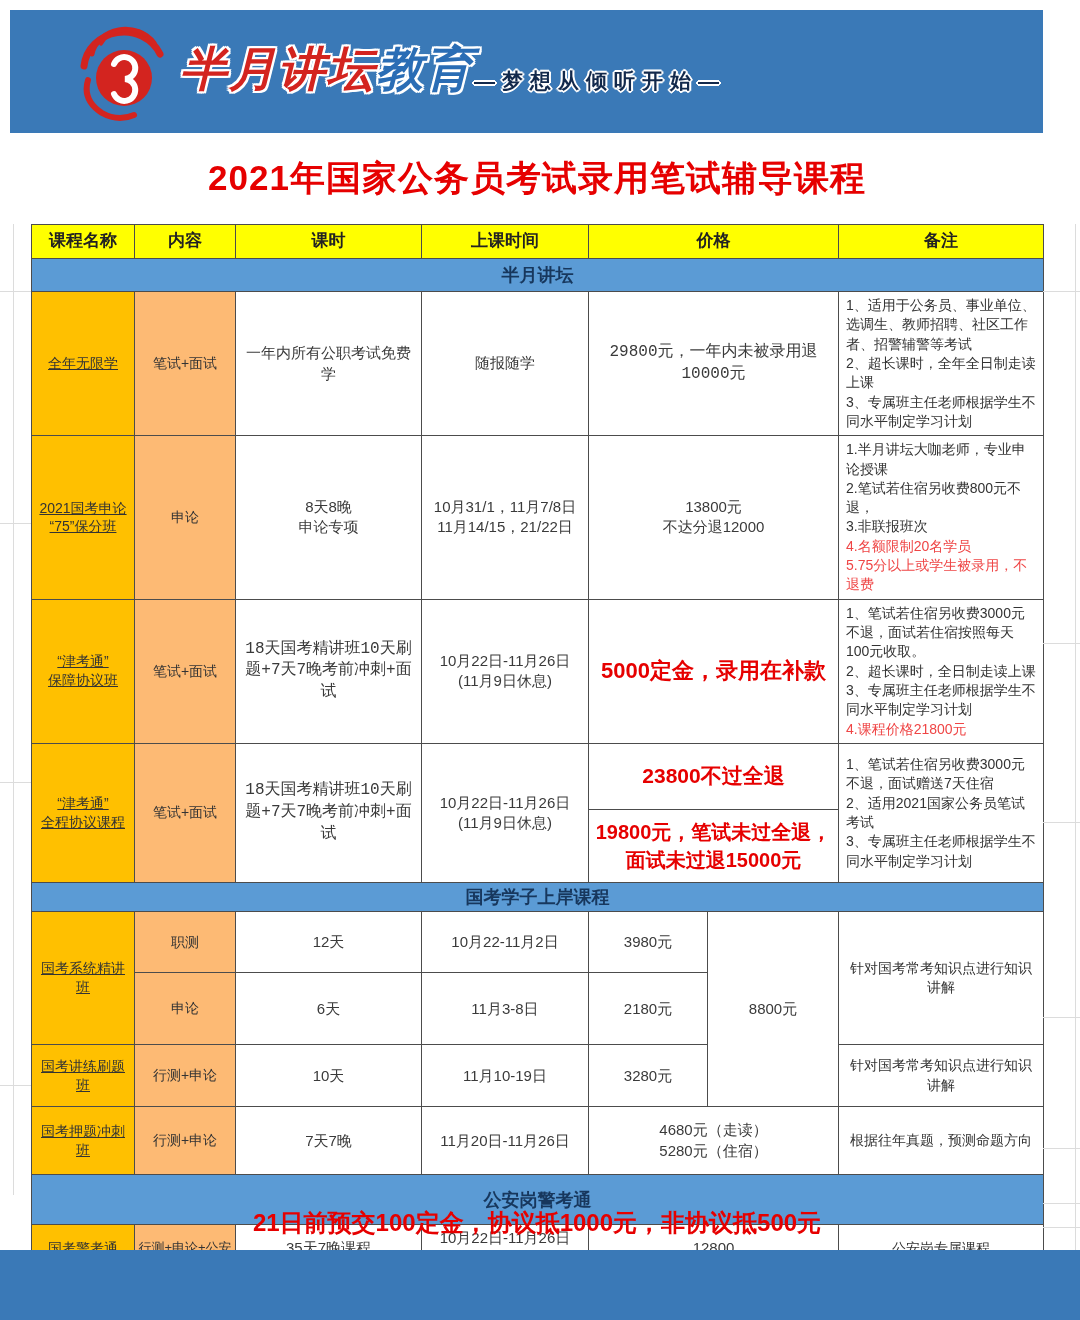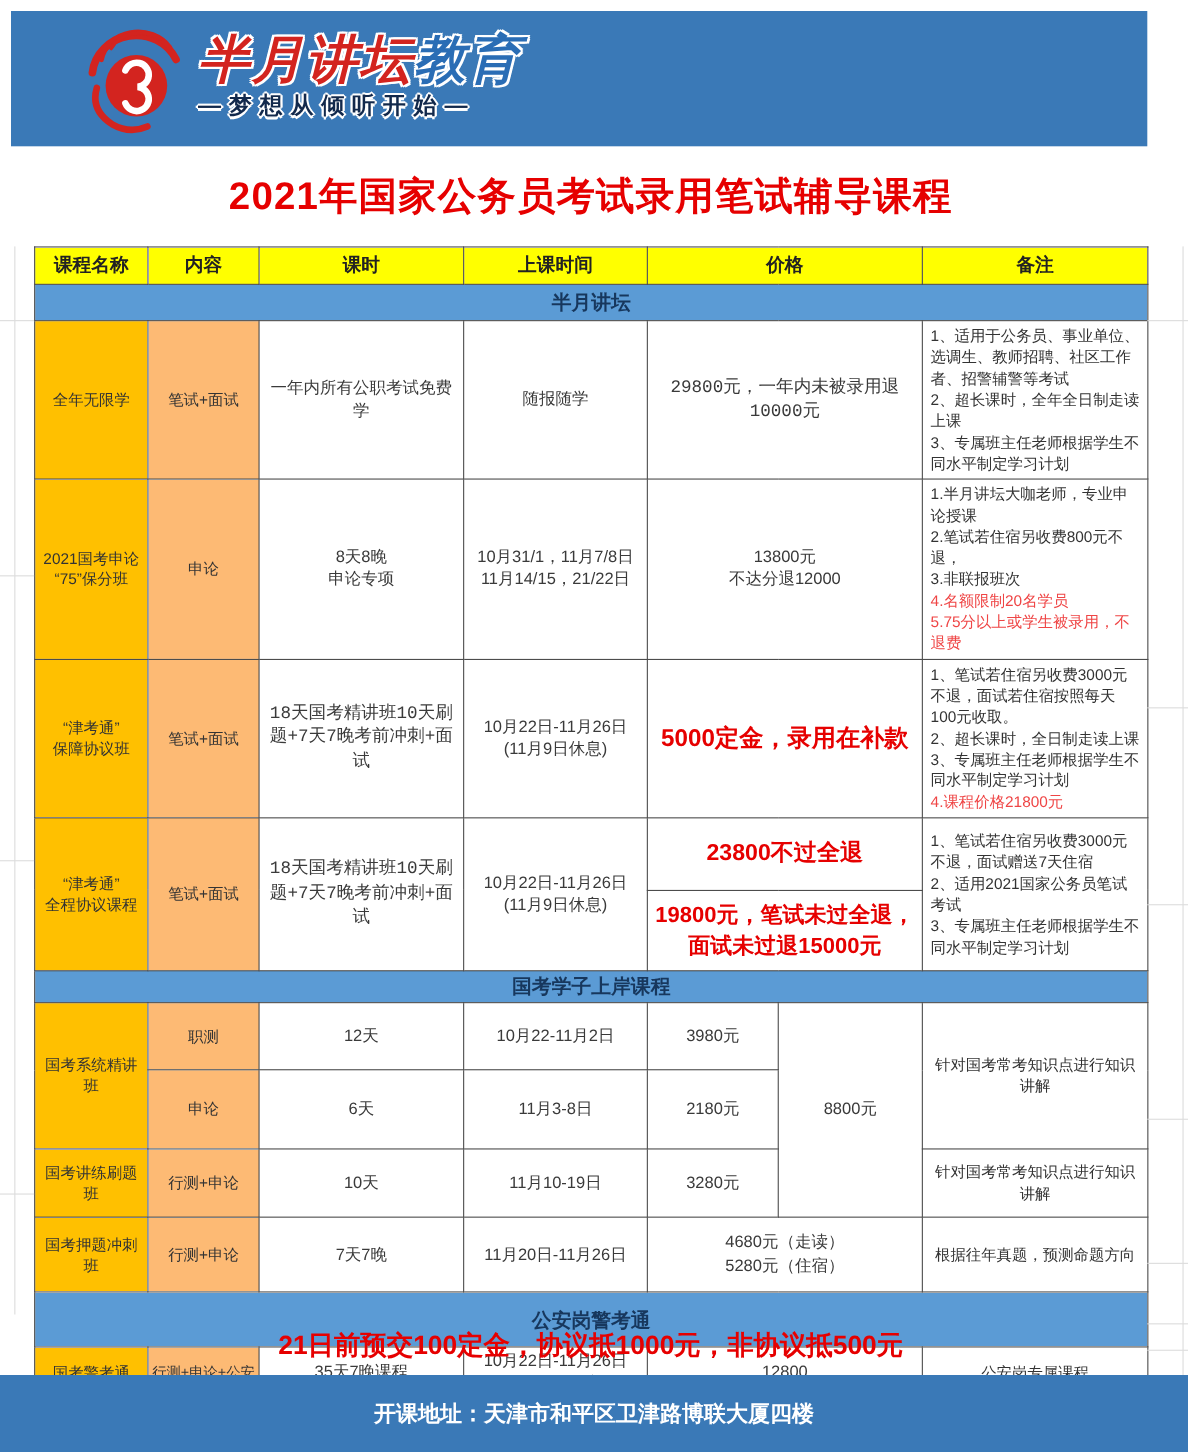--- a/index.html
+++ b/index.html
@@ -4,21 +4,21 @@
 <style>
   html,body{margin:0;padding:0;}
   body{
     width:1080px;height:1320px;position:relative;background:#ffffff;
     font-family:"Liberation Sans","DejaVu Sans",sans-serif;color:#3a3a3a;
     overflow:hidden;
   }
   
   .band-top{position:absolute;left:10px;top:10px;width:1033px;height:123px;background:#3a79b7;}
   .logo-wrap{position:absolute;left:62px;top:6px;display:flex;align-items:center;gap:8px;}
-  .logo-text{display:flex;flex-direction:column;align-items:flex-start;}
+  .logo-text{display:flex;flex-direction:row;align-items:flex-end;}
   .brand-line{
     font-size:47px;font-weight:bold;font-style:italic;letter-spacing:2px;white-space:nowrap;line-height:1.1;
     text-shadow:-2px 0 #fff,2px 0 #fff,0 -2px #fff,0 2px #fff,-2px -2px #fff,2px -2px #fff,-2px 2px #fff,2px 2px #fff;
   }
   .brand-red{color:#d3241f;}
   .brand-blue{color:#2a6db5;}
   .tagline{
     margin-top:3px;font-size:21px;font-weight:bold;letter-spacing:7px;color:#12294c;white-space:nowrap;
     text-shadow:-2px 0 #fff,2px 0 #fff,0 -2px #fff,0 2px #fff,-1px -1px #fff,1px -1px #fff,-1px 1px #fff,1px 1px #fff;
   }
@@ -29,21 +29,21 @@
     font-size:35px;font-weight:bold;color:#e60000;letter-spacing:1px;
   }
   
   table.course{position:absolute;left:31px;top:224px;border-collapse:collapse;table-layout:fixed;width:1012px;}
   td,th{
     border:1px solid #4c4c4c;text-align:center;vertical-align:middle;
     font-size:15px;padding:2px 5px;box-sizing:border-box;overflow:hidden;line-height:1.35;
   }
   th{background:#ffff00;font-size:17px;font-weight:bold;color:#222;}
   tr.sec td{background:#5b9bd5;color:#17375d;font-weight:bold;font-size:18px;}
-  td.name{background:#ffc000;font-size:14px;color:#333;}
+  td.name{background:#ffc000;font-size:14px;color:#333;text-decoration:underline;}
   td.cont{background:#fdba74;font-size:14px;color:#333;}
   td.cont.tight{font-size:13px;white-space:nowrap;padding:2px 0;}
   td.notes{text-align:left;font-size:14px;line-height:1.38;padding:4px 7px;color:#333;}
   .red{color:#ef4545;}
   .price-big{color:#e60000;font-weight:bold;font-size:22px;}
   .price-mid{color:#e60000;font-weight:bold;font-size:20px;line-height:1.4;}
   .f15{font-size:16px;font-family:Liberation Mono, monospace;}
   
   .promo{
     position:absolute;left:31px;top:1199px;width:1012px;height:48px;
@@ -250,21 +250,20 @@
     </td>
     <td colspan="2">12800</td>
     <td class="notes" style="text-align:center">公安岗专属课程</td>
   </tr>
 </tbody>
   </table>
 
 <div class="promo">21日前预交100定金，协议抵1000元，非协议抵500元</div>
 
 <div class="footer">
-  <div>开课地址：天津市和平区卫津路博联大厦四楼</div>
 </div>
 
 <div class="gl v" style="left:13px;top:224px;height:971px"></div>
 <div class="gl v" style="left:1075px;top:224px;height:1026px"></div>
 <div class="gl h" style="left:0;top:291px;width:31px"></div>
 <div class="gl h" style="left:0;top:523px;width:31px"></div>
 <div class="gl h" style="left:0;top:782px;width:31px"></div>
 <div class="gl h" style="left:0;top:1085px;width:31px"></div>
 <div class="gl h" style="left:1043px;top:291px;width:37px"></div>
 <div class="gl h" style="left:1043px;top:643px;width:37px"></div>

